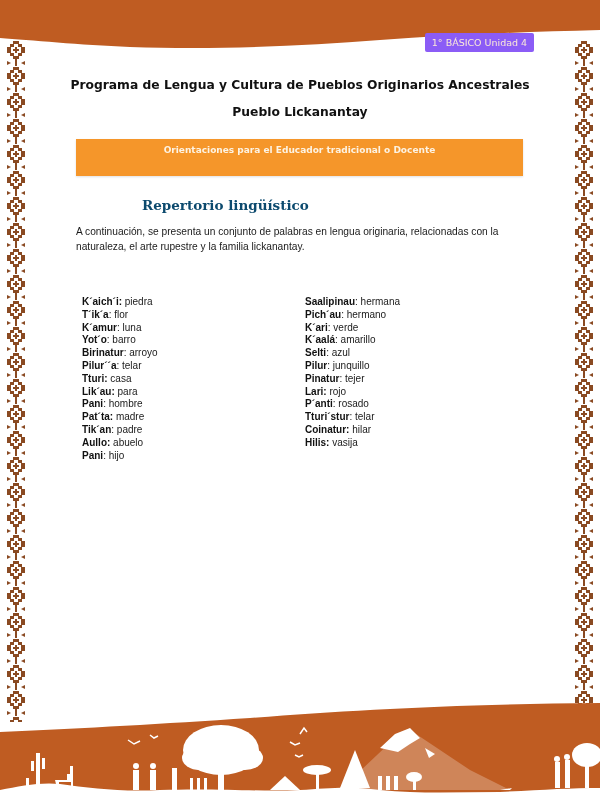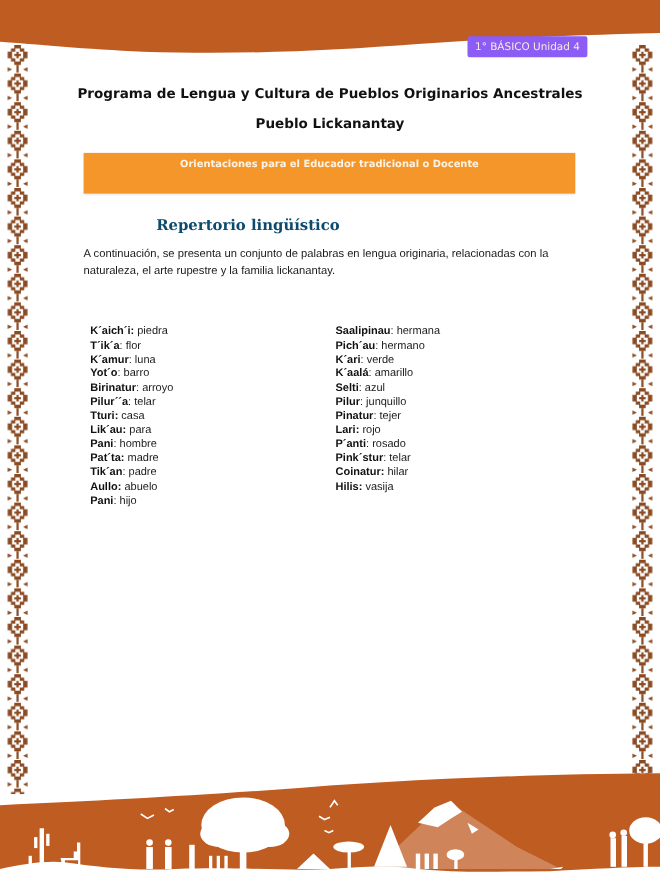--- a/index.html
+++ b/index.html
@@ -113,21 +113,21 @@
 <div class="vocab-col vocab-col-right">
   <div class="vocab-item"><span class="vocab-term">Saalipinau</span><span>: hermana</span></div>
   <div class="vocab-item"><span class="vocab-term">Pich´au</span><span>: hermano</span></div>
   <div class="vocab-item"><span class="vocab-term">K´ari</span><span>: verde</span></div>
   <div class="vocab-item"><span class="vocab-term">K´aalá</span><span>: amarillo</span></div>
   <div class="vocab-item"><span class="vocab-term">Selti</span><span>: azul</span></div>
   <div class="vocab-item"><span class="vocab-term">Pilur</span><span>: junquillo</span></div>
   <div class="vocab-item"><span class="vocab-term">Pinatur</span><span>: tejer</span></div>
   <div class="vocab-item"><span class="vocab-term">Lari:</span><span> rojo</span></div>
   <div class="vocab-item"><span class="vocab-term">P´anti</span><span>: rosado</span></div>
-  <div class="vocab-item"><span class="vocab-term">Pink´stur</span><span>: telar</span></div>
+  <div class="vocab-item"><span class="vocab-term">Tturi´stur</span><span>: telar</span></div>
   <div class="vocab-item"><span class="vocab-term">Coinatur:</span><span> hilar</span></div>
   <div class="vocab-item"><span class="vocab-term">Hilis:</span><span> vasija</span></div>
 </div>
 
 <svg class="bottom-band" viewBox="0 0 600 100" preserveAspectRatio="none">
   <path d="M0 32 C90 28 160 24 250 18 C350 10 460 4 600 3 V100 H0 Z" fill="#bf5c22"></path>
 
   <path d="M0 100 V90 C20 86 40 82 60 84 C90 88 120 92 160 90 C220 88 260 92 300 90 C330 88 350 86 380 90 C420 94 460 92 500 92 C540 90 570 88 600 88 V100 Z" fill="#ffffff"></path>
 
   <rect x="36" y="53" width="4" height="35" fill="#ffffff"></rect>

